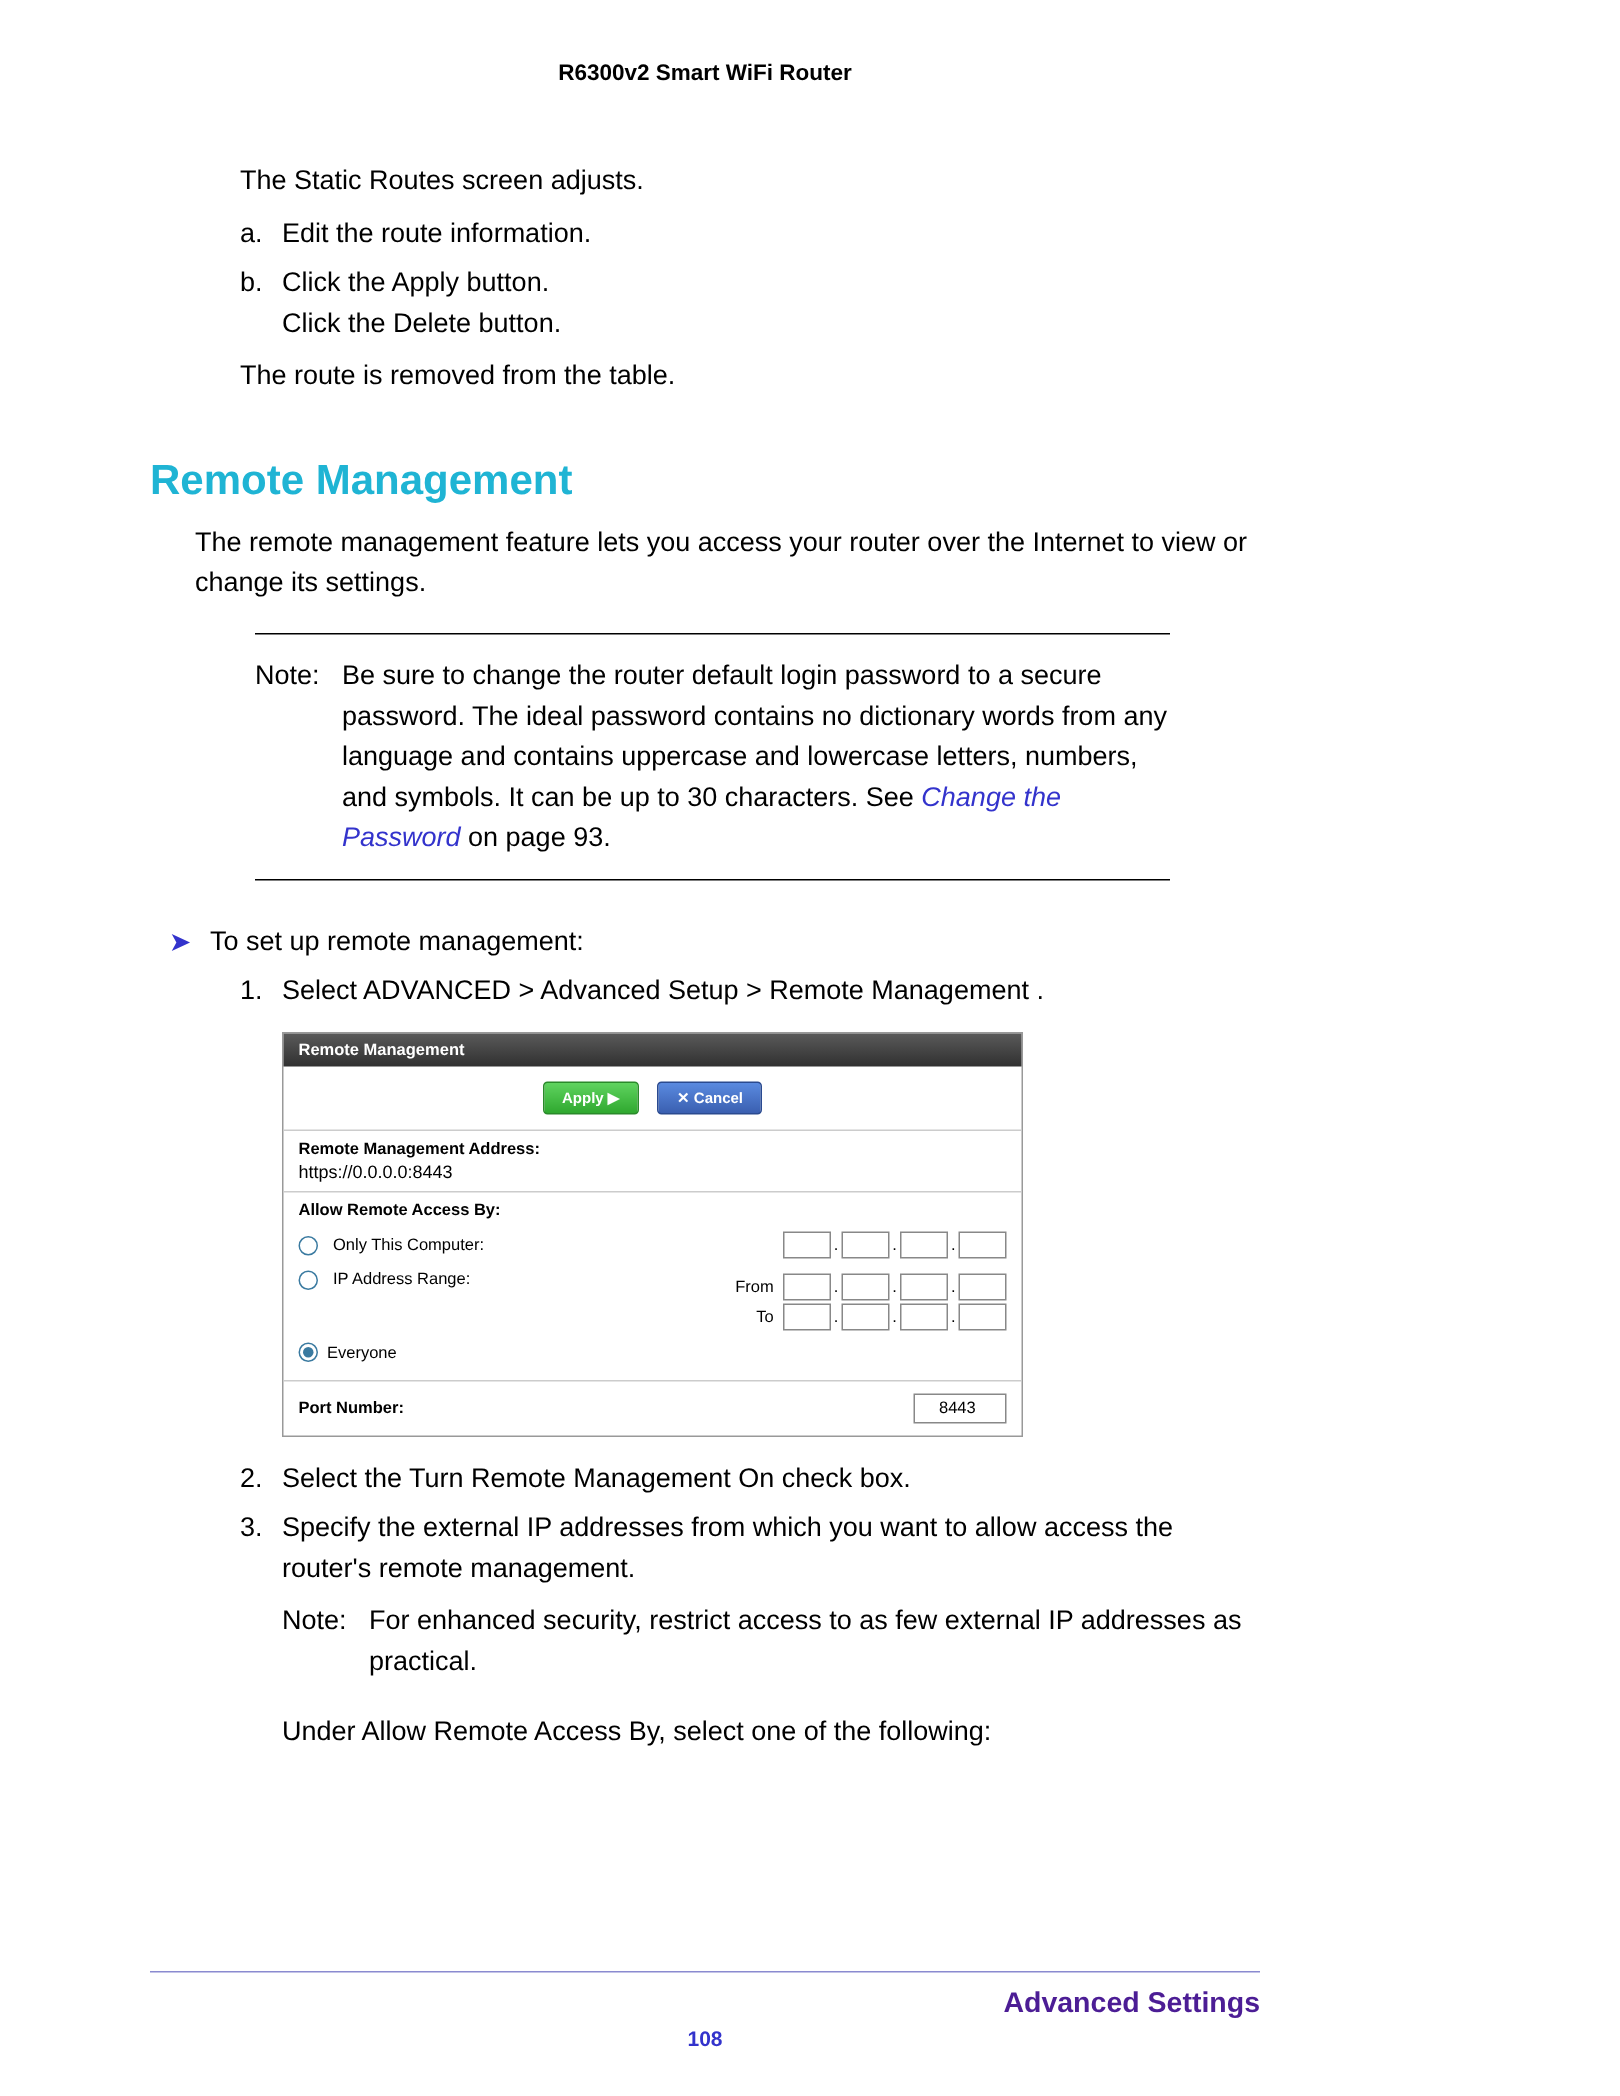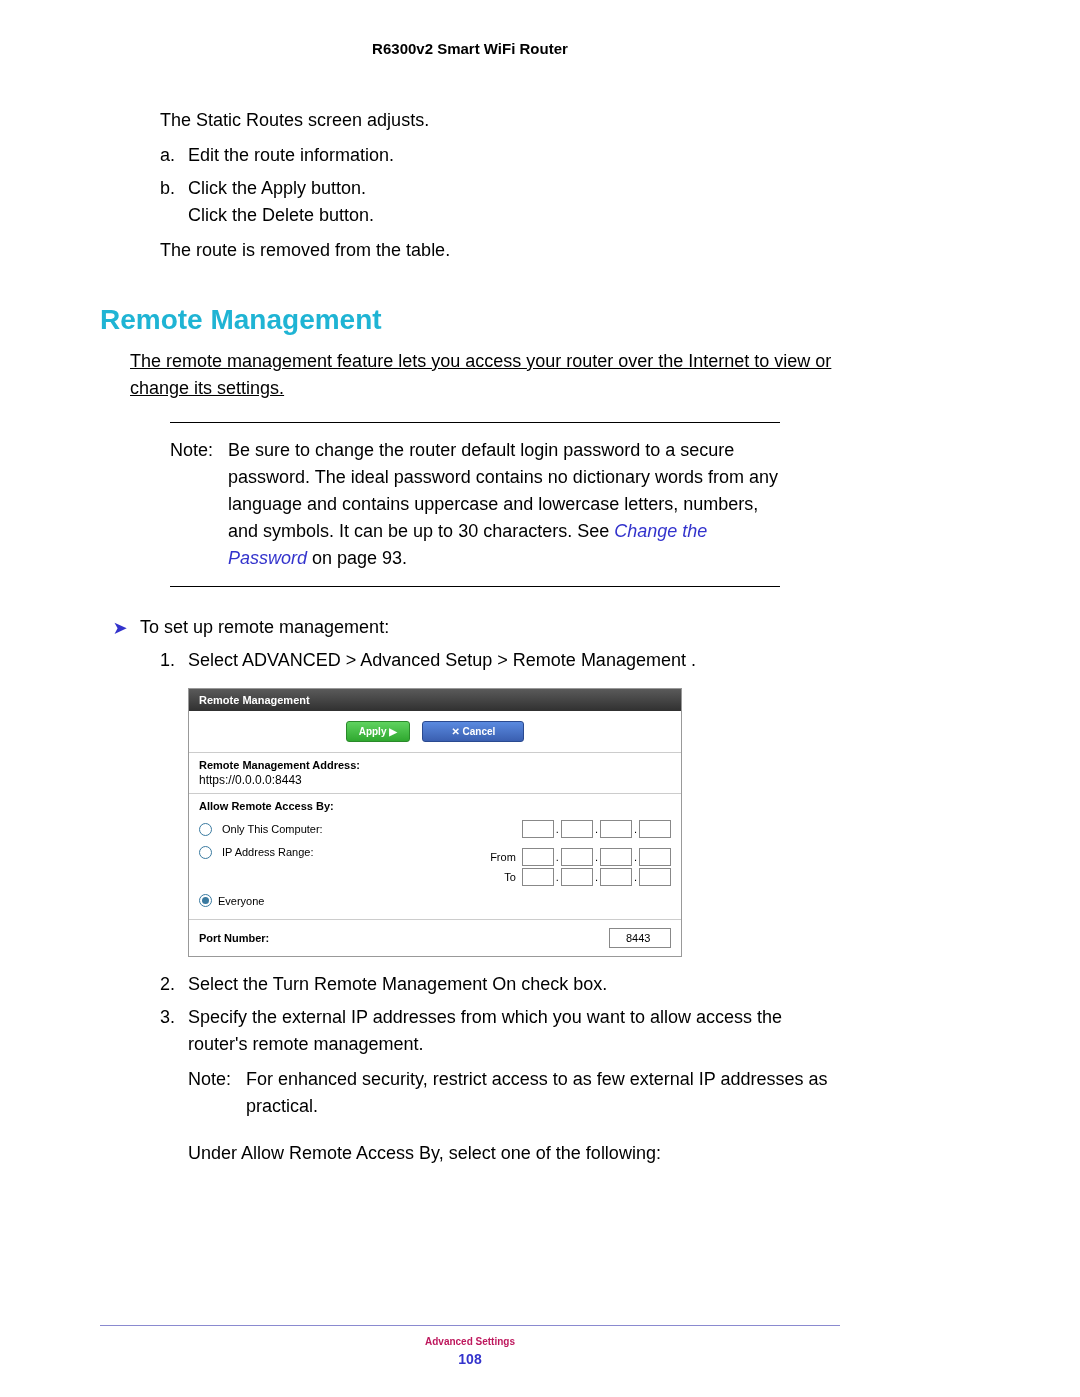--- a/index.html
+++ b/index.html
@@ -46,21 +46,20 @@
   .section-heading {
     color: #1fb4d4;
     font-size: 28px;
     font-weight: bold;
     margin: 40px 0 12px 0;
   }
   .intro {
     font-size: 18px;
     line-height: 1.5;
     margin: 10px 0 20px 30px;
-    text-decoration: underline;
   }
   .note-block {
     border-top: 1px solid #000;
     border-bottom: 1px solid #000;
     margin: 20px 60px 30px 70px;
     padding: 14px 0;
     font-size: 18px;
     line-height: 1.5;
   }
   .note-block .note-row {
@@ -145,21 +144,21 @@
     padding: 4px 12px;
     border-radius: 3px;
     border: 1px solid #2a8a2a;
   }
   .btn-cancel {
     display: inline-block;
     background: linear-gradient(#5a8ae0, #3a5fb0);
     color: #fff;
     font-size: 10px;
     font-weight: bold;
-    padding: 4px 28px;
+    padding: 4px 12px;
     border-radius: 3px;
     border: 1px solid #2a4a90;
     margin-left: 8px;
   }
   .panel-section {
     padding: 6px 10px;
     border-bottom: 1px solid #ccc;
     font-size: 11px;
   }
   .checkbox-sq {
@@ -240,24 +239,24 @@
     display: flex;
     align-items: center;
     padding-left: 16px;
   }
 
   .footer-line {
     border-top: 1px solid #8a8ad0;
     margin: 40px 0 10px 0;
   }
   .footer-text {
-    text-align: center;
-    font-size: 10px;
-    font-weight: bold;
-    color: #be185d;
+    text-align: right;
+    font-size: 19px;
+    font-weight: bold;
+    color: #4c1d95;
   }
   .footer-page {
     text-align: center;
     font-size: 14px;
     font-weight: bold;
     color: #3333cc;
     margin-top: 4px;
   }
   .footer-block {
     position: absolute;

